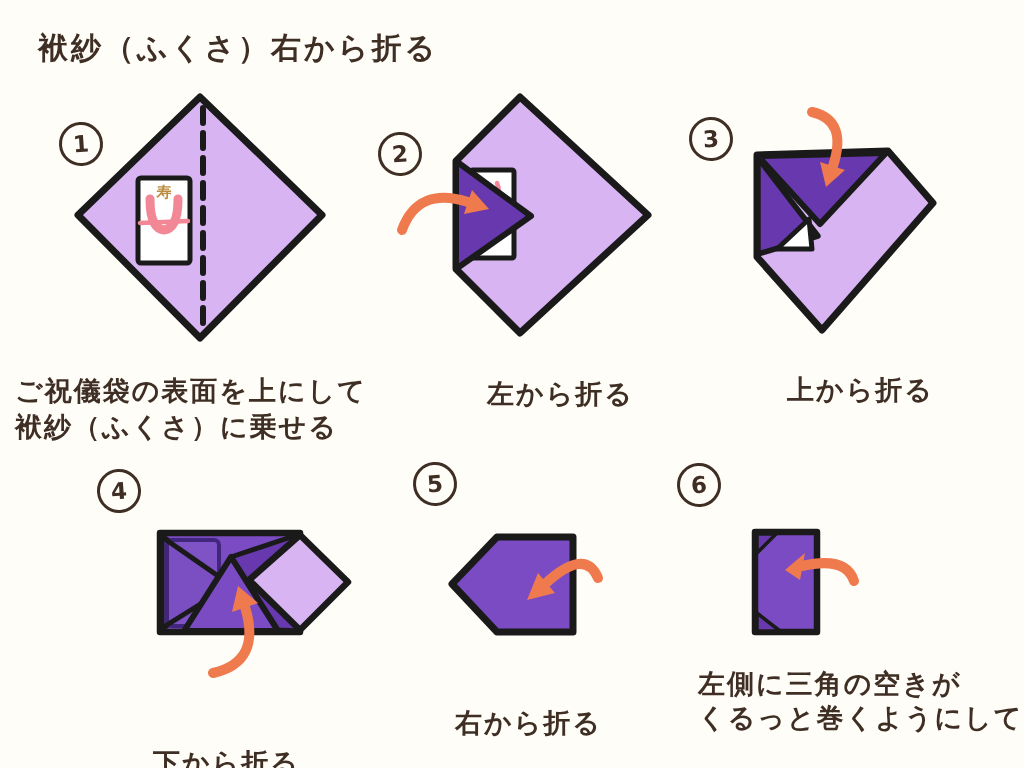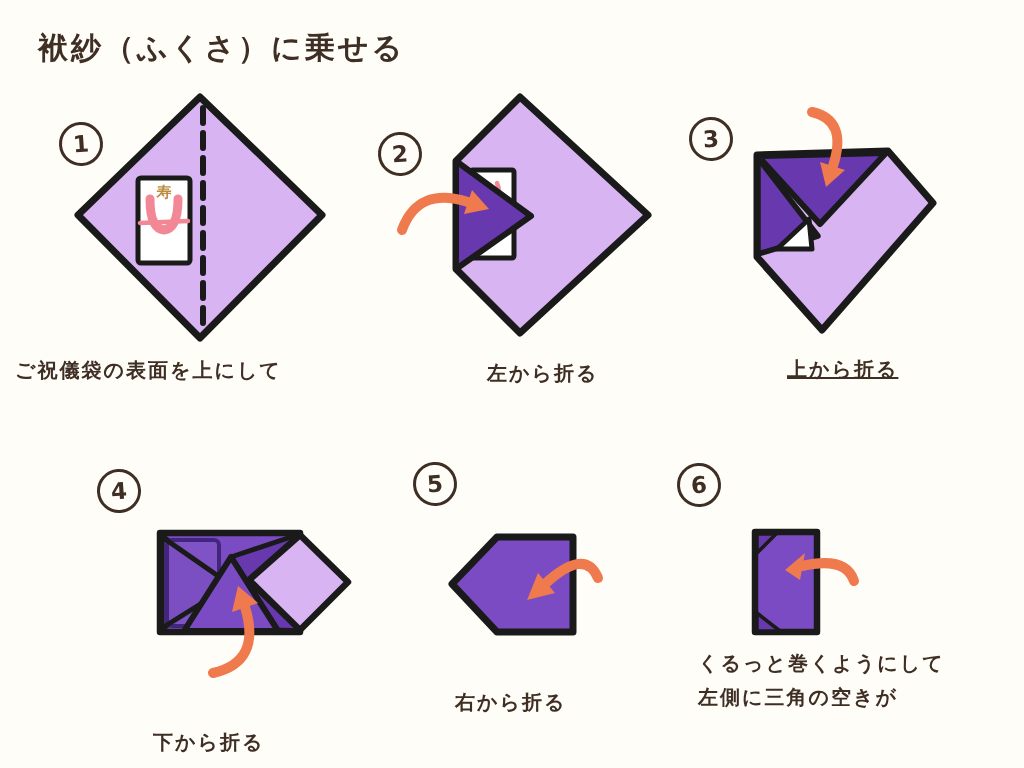--- a/index.html
+++ b/index.html
@@ -8,22 +8,22 @@
     background:#fffdf8;
     font-family:"DejaVu Sans", sans-serif;
   }
   .abs{position:absolute;}
   #figure-layer{position:absolute;left:0;top:0;}
   .title{
     left:38px;top:28px;width:560px;
     font-size:30px;font-weight:bold;color:#3f2e24;letter-spacing:3px;
   }
   .caption{
-    color:#3f2e24;font-weight:bold;font-size:20px;letter-spacing:2px;
-    line-height:36px;white-space:nowrap;
+    color:#3f2e24;font-weight:bold;font-size:27px;letter-spacing:2px;
+    line-height:36px;white-space:nowrap;margin-top:21px;
   }
   .num-badge{
     width:38px;height:38px;border:3.5px solid #3f2e24;border-radius:50%;
     display:flex;align-items:center;justify-content:center;
     color:#3f2e24;font-size:23px;font-weight:bold;background:transparent;
     transform:rotate(-4deg);
   }
 </style>
 </head>
 <body>
@@ -87,21 +87,21 @@
     <rect x="755" y="532" width="62" height="100" fill="#7b4bc4" stroke="#1a1a1a" stroke-width="6.5" stroke-linejoin="round"></rect>
     <polygon points="757,534 776,534 757,553" fill="#6838ae" stroke="#1a1a1a" stroke-width="3.5" stroke-linejoin="round"></polygon>
     <polygon points="757,613 780,631 757,631" fill="#6838ae" stroke="#1a1a1a" stroke-width="3.5" stroke-linejoin="round"></polygon>
     <g>
       <path d="M854,581 Q846,556 802,566" fill="none" stroke="#ef7a4e" stroke-width="10" stroke-linecap="round"></path>
       <polygon points="785,570 805,553 800,580" fill="#ef7a4e"></polygon>
     </g>
   </g>
 </svg>
 
-<div class="abs title">袱紗（ふくさ）に乗せる</div>
+<div class="abs title">袱紗（ふくさ）右から折る</div>
 
 <div class="abs num-badge" style="left:59px;top:122px;">
   <span>1</span>
 </div>
 <div class="abs num-badge" style="left:378px;top:132px;">
   <span>2</span>
 </div>
 <div class="abs num-badge" style="left:689px;top:117px;">
   <span>3</span>
 </div>
@@ -110,34 +110,35 @@
 </div>
 <div class="abs num-badge" style="left:413px;top:462px;">
   <span>5</span>
 </div>
 <div class="abs num-badge" style="left:677px;top:463px;">
   <span>6</span>
 </div>
 
 <div class="abs caption" style="left:15px;top:352px;">
   <div>ご祝儀袋の表面を上にして</div>
+  <div>袱紗（ふくさ）に乗せる</div>
 </div>
 
 <div class="abs caption" style="left:487px;top:355px;">
   <div>左から折る</div>
 </div>
 
-<div class="abs caption" style="left:787px;top:351px;text-decoration:underline;">
+<div class="abs caption" style="left:787px;top:351px;">
   <div>上から折る</div>
 </div>
 
 <div class="abs caption" style="left:153px;top:724px;">
   <div>下から折る</div>
 </div>
 
 <div class="abs caption" style="left:455px;top:684px;">
   <div>右から折る</div>
 </div>
 
 <div class="abs caption" style="left:698px;top:646px;line-height:34px;">
+  <div>左側に三角の空きが</div>
   <div>くるっと巻くようにして</div>
-  <div>左側に三角の空きが</div>
 </div>
 
 </body></html>

